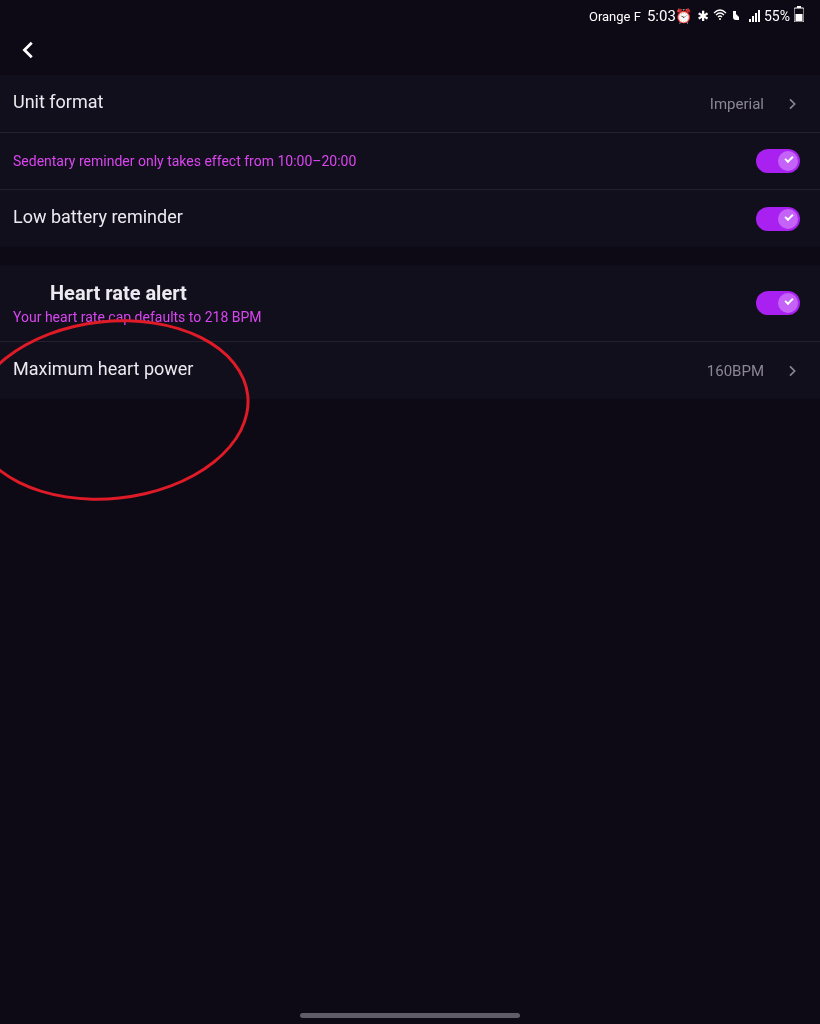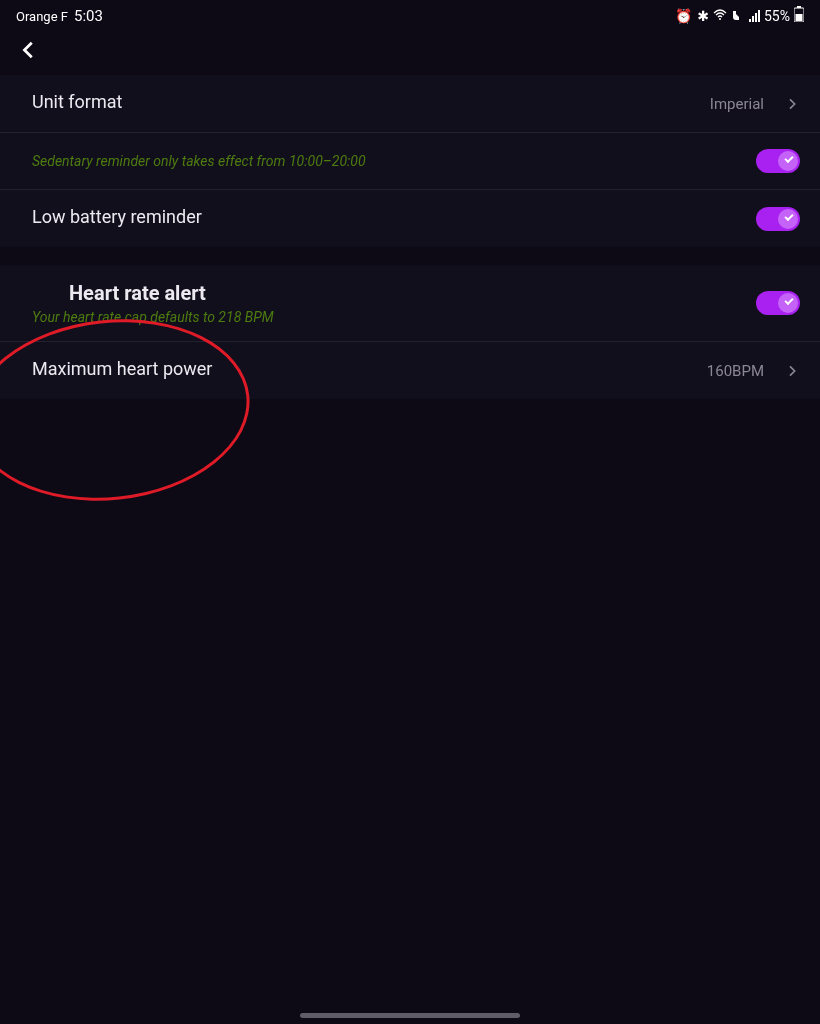--- a/index.html
+++ b/index.html
@@ -6,21 +6,21 @@
     html, body { width: 820px; height: 1024px; overflow: hidden; }
     body {
       background: #0d0a16;
       font-family: -apple-system, BlinkMacSystemFont, 'Segoe UI', Roboto, sans-serif;
       color: #fff;
       position: relative;
     }
 
     .status-bar {
       display: flex;
-      justify-content: space-between;
+      justify-content: flex-end;
       align-items: center;
       padding: 6px 16px 2px;
       font-size: 14px;
       color: #fff;
     }
     .status-left { display: flex; align-items: baseline; gap: 6px; }
     .status-left .carrier { font-size: 13px; }
     .status-left .time { font-size: 15px; }
     .status-right { display: flex; align-items: center; gap: 4px; font-size: 14px; }
     .status-icons { display: inline-flex; gap: 4px; align-items: center; }
@@ -33,35 +33,34 @@
     .back-chevron svg { width: 22px; height: 22px; stroke: #fff; stroke-width: 3; fill: none; }
 
     .settings-group {
       background: #120f1c;
       margin-bottom: 18px;
     }
     .settings-row {
       display: flex;
       align-items: center;
       justify-content: flex-end;
-      padding: 16px 20px 16px 32px;
+      padding: 16px 20px 16px 13px;
       border-bottom: 1px solid #24202e;
     }
     .settings-row:last-child { border-bottom: none; }
     .settings-text { flex: 1; }
     .settings-title {
       font-size: 18px;
       color: #eceaf0;
       margin-bottom: 4px;
     }
     .settings-title.bold { font-weight: 700; font-size: 20px; margin-left: 37px; }
     .settings-sub {
       font-size: 14px;
-      color: #4d7c0f;
-      font-style: italic;
+      color: #d946ef;
     }
     .row-right { display: flex; align-items: center; gap: 20px; }
     .row-value {
       font-size: 15px;
       color: #8a8792;
     }
     .chevron { width: 16px; height: 16px; }
     .chevron svg { width: 100%; height: 100%; stroke: #8a8792; stroke-width: 2.5; fill: none; }
 
     .toggle {

